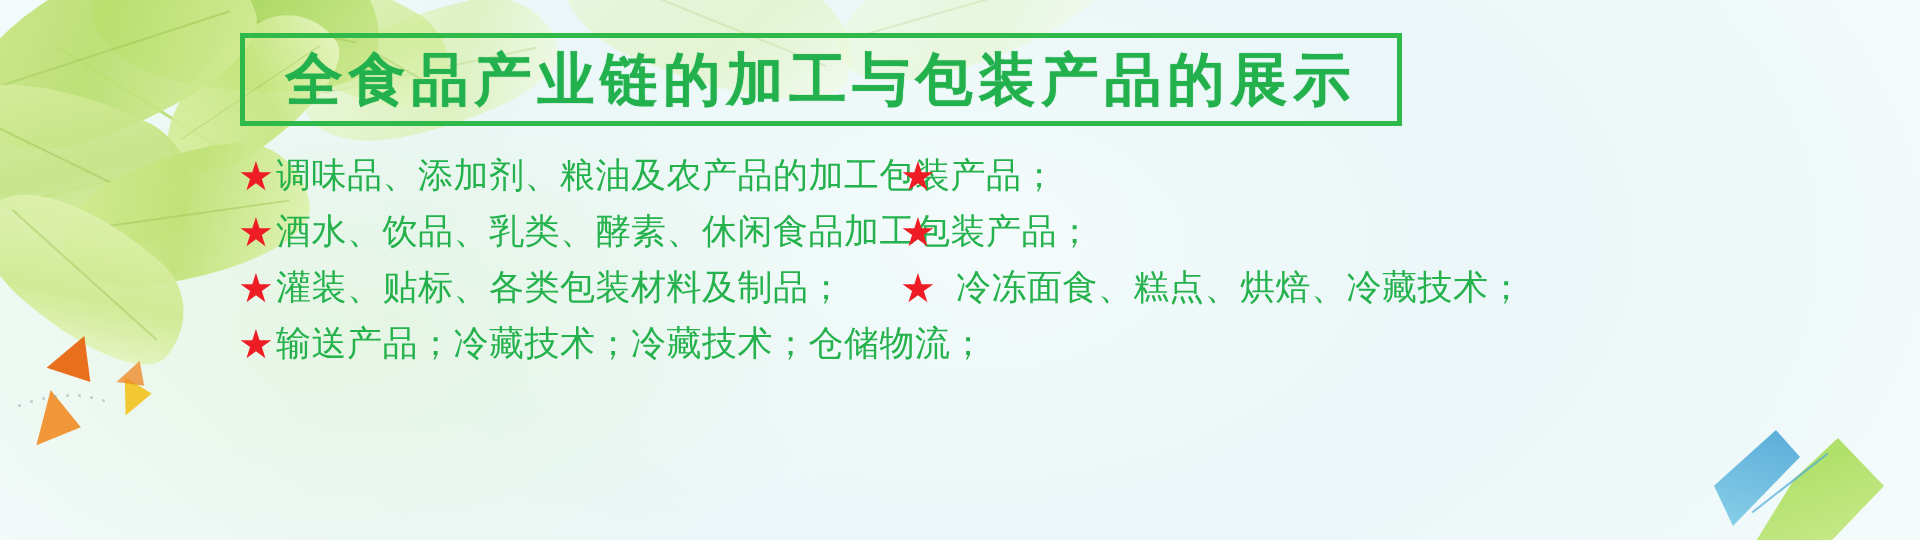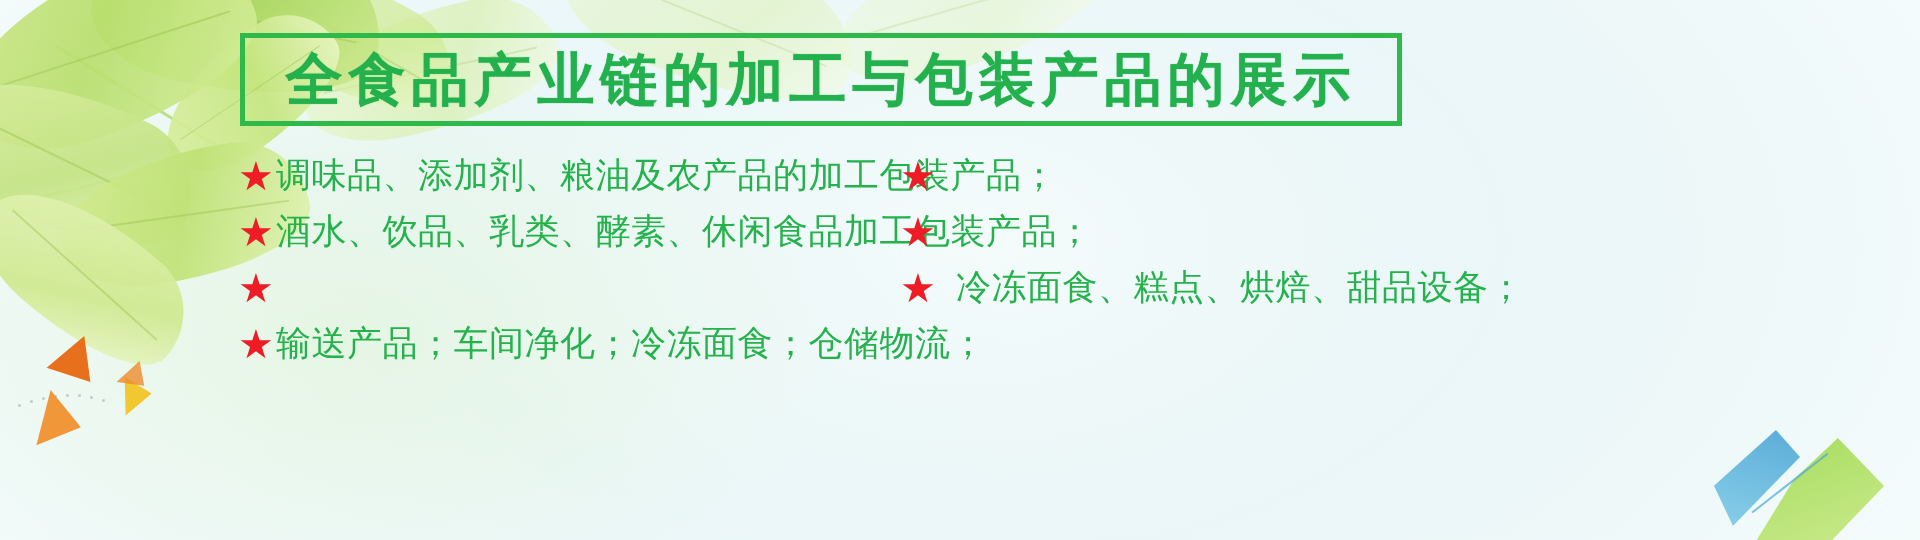--- a/index.html
+++ b/index.html
@@ -268,35 +268,36 @@
         <div class="item">
           <span class="star">★</span>
           <span class="item-text">调味品、添加剂、粮油及农产品的加工包装产品；</span>
         </div>
         <div class="item">
           <span class="star">★</span>
           <span class="item-text">酒水、饮品、乳类、酵素、休闲食品加工包装产品；</span>
         </div>
         <div class="item">
           <span class="star">★</span>
-        </div>
-        <div class="item">
-          <span class="star">★</span>
-          <span class="item-text">输送产品；车间净化；冷冻面食；仓储物流；</span>
+          <span class="item-text">灌装、贴标、各类包装材料及制品；</span>
+        </div>
+        <div class="item">
+          <span class="star">★</span>
+          <span class="item-text">输送产品；冷藏技术；冷藏技术；仓储物流；</span>
         </div>
       </div>
 
       <div class="col col-right">
         <div class="item">
           <span class="star">★</span>
         </div>
         <div class="item">
           <span class="star">★</span>
         </div>
         <div class="item">
           <span class="star">★</span>
-          <span class="item-text">冷冻面食、糕点、烘焙、甜品设备；</span>
+          <span class="item-text">冷冻面食、糕点、烘焙、冷藏技术；</span>
         </div>
       </div>
 
     </div>
   </div>
 </div>
 
 </body></html>

